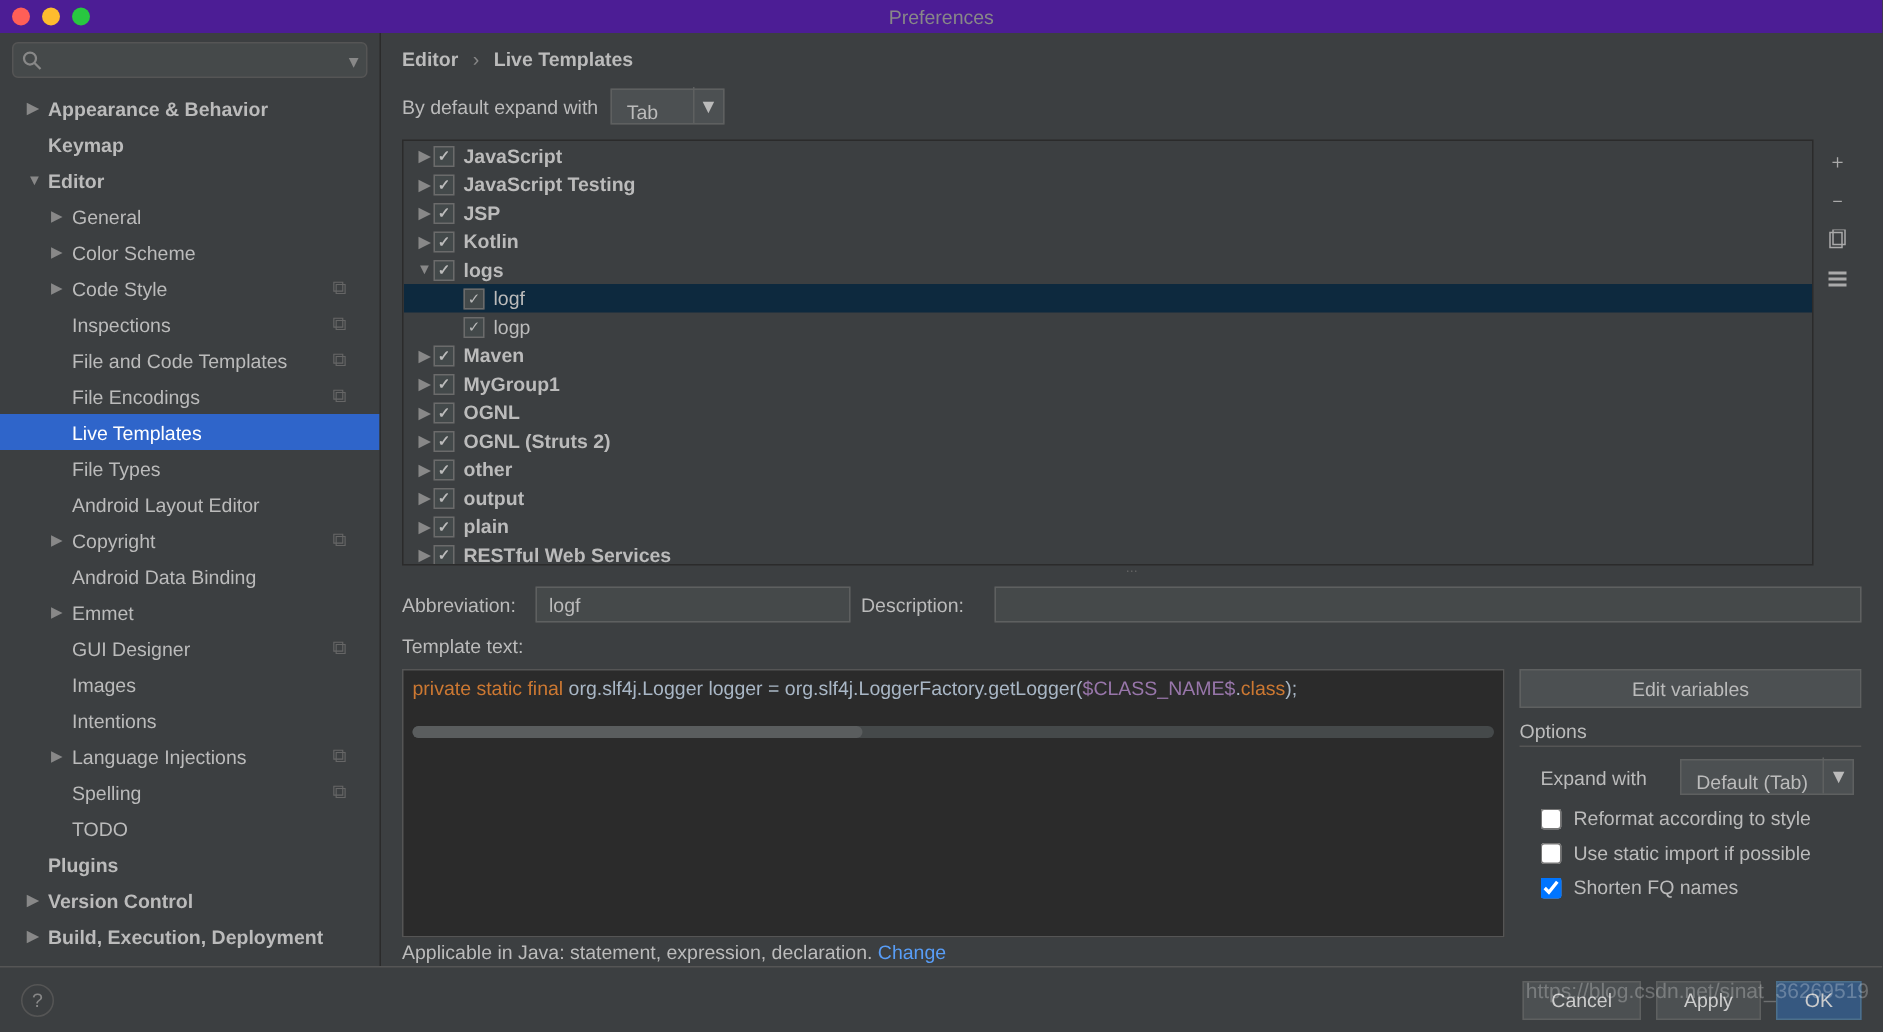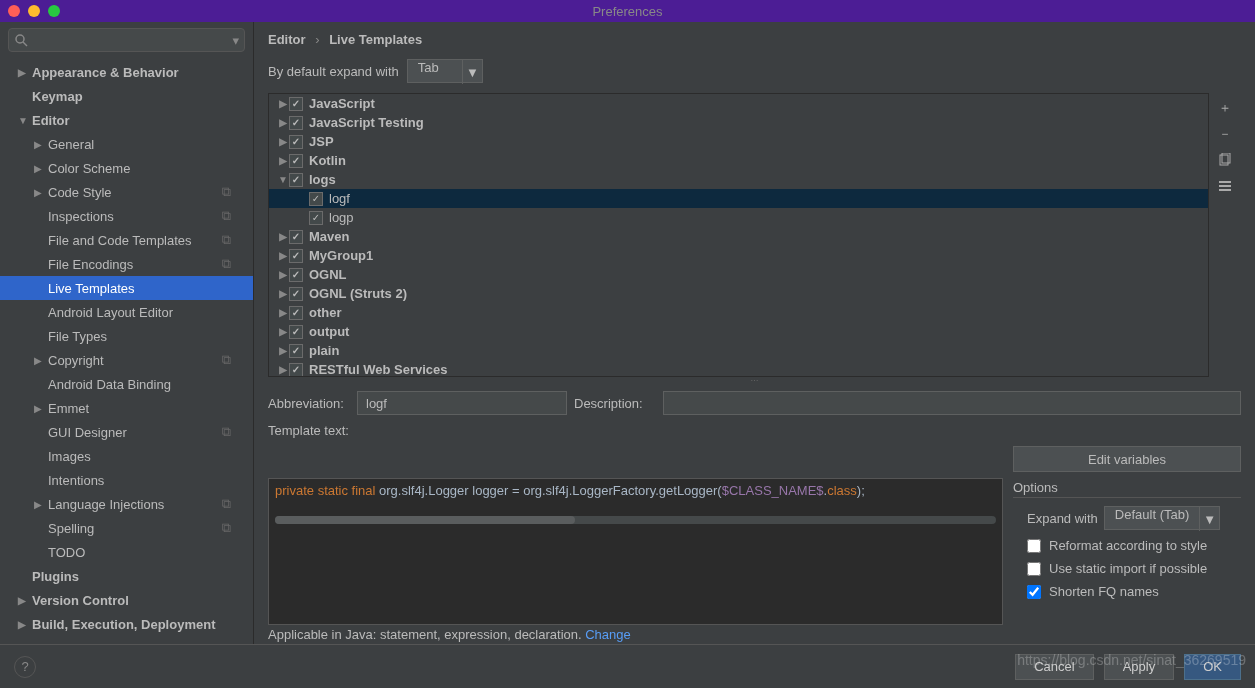--- a/index.html
+++ b/index.html
@@ -28,21 +28,21 @@
 .nav-item .arrow { width: 14px; display: inline-block; color: #888; font-size: 10px; }
 .nav-item.level-1 { padding-left: 34px; }
 .nav-item .copy-icon { position: absolute; right: 22px; color: #666; }
 
 .content { flex: 1; display: flex; flex-direction: column; background: #3c3f41; overflow: hidden; }
 .breadcrumb { padding: 10px 14px 8px; color: #bbb; font-weight: bold; }
 .breadcrumb .sep { color: #888; padding: 0 6px; font-weight: normal; }
 
 .config-row { display: flex; align-items: center; padding: 4px 14px 10px; gap: 8px; }
 .config-row label { color: #bbb; }
-.combo { display: flex; align-items: flex-start; background: #4c5052; border: 1px solid #5e6060; height: 24px; }
+.combo { display: flex; align-items: flex-end; background: #4c5052; border: 1px solid #5e6060; height: 24px; }
 .combo-value { padding: 0 10px; min-width: 54px; }
 .combo-btn { width: 20px; height: 24px; border-left: 1px solid #5e6060; display: flex; align-items: center; justify-content: center; color: #bbb; }
 
 .tree-panel { margin: 0 14px 0 14px; flex: 0 0 auto; display: flex; }
 .tree-scroll { flex: 1; height: 284px; overflow-y: auto; border: 1px solid #2b2b2b; background: #3c3f41; position: relative; }
 .tree-row { display: flex; align-items: center; height: 19px; color: #bbb; font-weight: bold; }
 .tree-row .arrow { width: 12px; display: inline-block; font-size: 10px; color: #888; text-align: center; }
 .tree-row.child { font-weight: normal; }
 .tree-row.selected { background: #0d293e; }
 .tree-row .cb { width: 14px; height: 14px; background: #43494a; border: 1px solid #6b6b6b; margin-right: 6px; display: inline-flex; align-items: center; justify-content: center; font-size: 10px; color: #bbb; }
@@ -55,32 +55,32 @@
 .resizer { height: 6px; cursor: row-resize; display:flex; align-items:center; justify-content:center; color:#666; font-size:8px;}
 
 .form-area { padding: 8px 14px 0; display: flex; flex-direction: column; gap: 8px; flex: 1; overflow: hidden; }
 .form-row { display: flex; align-items: center; gap: 7px; }
 .form-row label { color: #bbb; min-width: 82px; }
 .text-input { background: #45494a; border: 1px solid #5e6060; height: 24px; color: #bbb; padding: 0 8px; }
 .text-input.abbr { width: 210px; }
 .text-input.desc { flex: 1; }
 
 .template-section { display: flex; gap: 10px; flex: 1; overflow: hidden; }
-.template-left { flex: 1; display: flex; flex-direction: column; margin-top: 32px; }
+.template-left { flex: 1; display: flex; flex-direction: column; }
 .template-text { background: #2b2b2b; border: 1px solid #555; flex: 1; padding: 4px 6px; font-family: Menlo, monospace; font-size: 12px; color: #a9b7c6; overflow: auto; white-space: pre; position: relative; }
 .kw-mod { color: #cc7832; }
 .kw-var { color: #9876aa; }
 .kw-cls { color: #cc7832; }
 
 .template-right { width: 228px; display: flex; flex-direction: column; gap: 8px; }
 .btn { background: #4c5052; border: 1px solid #5e6060; color: #bbb; height: 26px; display: flex; align-items: center; justify-content: center; cursor: pointer; }
 .options-title { color: #bbb; border-bottom: 1px solid #555; padding-bottom: 2px; }
 .opt-row { display: flex; align-items: center; gap: 8px; padding-left: 14px; }
 .opt-row input[type=checkbox] { width: 14px; height: 14px; }
-.expand-row { display: flex; align-items: center; gap: 6px; padding-left: 14px; }
+.expand-row { display: flex; align-items: center; gap: 22px; padding-left: 14px; }
 
 .applicable { padding: 2px 14px; color: #bbb; }
 .applicable .link { color: #589df6; cursor: pointer; }
 
 .footer { height: 44px; border-top: 1px solid #555; display: flex; align-items: center; padding: 0 14px; gap: 10px; }
 .footer .help { width: 22px; height: 22px; border: 1px solid #555; border-radius: 50%; display: flex; align-items: center; justify-content: center; color: #888; }
 .footer-spacer { flex: 1; }
 .footer .fbtn { height: 26px; padding: 0 18px; background: #4c5052; border: 1px solid #5e6060; color: #ccc; cursor: pointer; display: flex; align-items: center; }
 .footer .fbtn.primary { background: #365880; border-color: #4c708c; }
 
@@ -154,25 +154,25 @@
           <span class="arrow"></span>
           <span>File Encodings</span>
           <span class="copy-icon">⧉</span>
         </div>
         <div class="nav-item level-1 selected">
           <span class="arrow"></span>
           <span>Live Templates</span>
         </div>
         <div class="nav-item level-1">
           <span class="arrow"></span>
+          <span>File Types</span>
+        </div>
+        <div class="nav-item level-1">
+          <span class="arrow"></span>
           <span>Android Layout Editor</span>
-        </div>
-        <div class="nav-item level-1">
-          <span class="arrow"></span>
-          <span>File Types</span>
         </div>
         <div class="nav-item level-1">
           <span class="arrow">▶</span>
           <span>Copyright</span>
           <span class="copy-icon">⧉</span>
         </div>
         <div class="nav-item level-1">
           <span class="arrow"></span>
           <span>Android Data Binding</span>
         </div>

